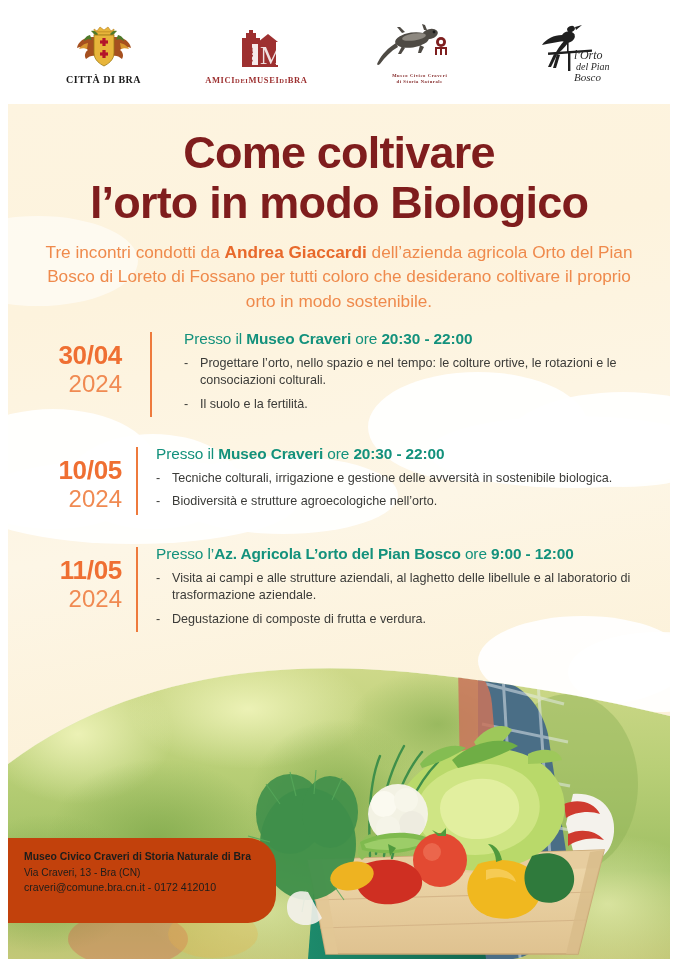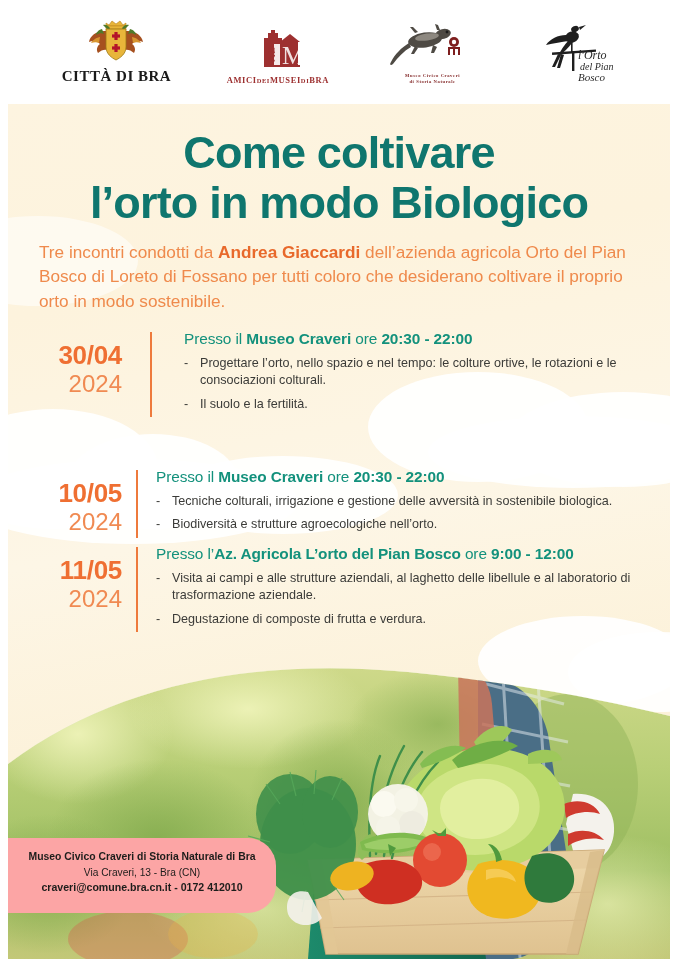--- a/index.html
+++ b/index.html
@@ -41,21 +41,21 @@
     height: 66px;
   }
   .logo-mark { line-height: 0; }
   .logo-text {
     font-size: 8.5px;
     font-weight: bold;
     letter-spacing: 0.6px;
     margin-top: 3px;
     font-family: "Liberation Serif", serif;
   }
-  .logo-text.city { color: #1a1a1a; font-size: 15px; letter-spacing: 0.5px; }
+  .logo-text.city { color: #1a1a1a; font-size: 10px; letter-spacing: 0.5px; }
   .logo-text.amici { color: #9d3030; font-size: 8.5px; }
   .logo-text.amici .sm { font-size: 6.5px; }
   .logo-text.craveri { color: #7e1f1f; font-size: 4.6px; line-height: 1.35; text-align: center; }
 
   
   .body-bg {
     position: absolute;
     top: 104px; left: 8px;
     width: 662px;
     height: 855px;
@@ -69,33 +69,34 @@
     border-radius: 50%;
     opacity: 0.92;
   }
 
   
   .title {
     position: absolute;
     top: 128px; left: 0;
     width: 678px;
     text-align: center;
-    color: #0f766e;
+    color: #7f1d1d;
     font-size: 45px;
     font-weight: bold;
     line-height: 1.12;
     letter-spacing: -0.8px;
     z-index: 5;
   }
 
   
   .intro {
     position: absolute;
     top: 240px; left: 39px;
     width: 600px;
+    text-align: center;
     color: #ef8a4c;
     font-size: 17.2px;
     line-height: 1.42;
     z-index: 5;
   }
   .intro b { color: #e8692b; font-weight: bold; }
 
   
   .event {
     position: absolute;
@@ -163,31 +164,31 @@
     z-index: 3;
   }
   .photo svg { display: block; }
 
   
   .footer-card {
     position: absolute;
     left: 8px;
     top: 838px;
     width: 268px;
-    padding: 12px 16px 18px 16px;
-    background: #fca5a5;
+    padding: 12px 16px 28px 16px;
+    background: #c2410c;
     border-top-right-radius: 28px;
     border-bottom-right-radius: 28px;
-    text-align: center;
+    text-align: left;
     z-index: 8;
   }
   .f-name { color: #1d1d1b; font-size: 10.4px; font-weight: bold; line-height: 1.4; }
   .f-addr { color: #1d1d1b; font-size: 10.2px; line-height: 1.5; }
   .f-info { color: #1d1d1b; font-size: 8.4px; margin-top: 8px; line-height: 1.4; }
-  .f-contact { color: #1d1d1b; font-size: 10.6px; font-weight: bold; line-height: 1.4; }
+  .f-contact { color: #1d1d1b; font-size: 10.6px; font-weight: normal; line-height: 1.4; }
 </style>
 </head>
 <body>
 
 <div id="poster">
 
   <div class="body-bg">
     <div class="cloud" style="left:-60px; top:305px; width:210px; height:120px;"></div>
     <div class="cloud" style="left:60px;  top:330px; width:170px; height:95px;"></div>
     <div class="cloud" style="left:-40px; top:355px; width:330px; height:85px;"></div>
@@ -342,21 +343,21 @@
             <span>Progettare l’orto, nello spazio e nel tempo: le colture ortive, le rotazioni e le consociazioni colturali.</span>
           </li>
         <li>
             <span class="dash">-</span>
             <span>Il suolo e la fertilità.</span>
           </li>
       </ul>
     </div>
   </div>
 
-  <div class="event" style="top:468px;">
+  <div class="event" style="top:445px;">
     <div class="event-date">
       <div class="date-dm">10/05</div>
       <div class="date-year">2024</div>
     </div>
     <div class="event-rule"></div>
     <div class="event-body">
       <div class="event-head">
         <span>Presso il </span><b>Museo Craveri</b><span> ore </span><b>20:30 - 22:00</b>
       </div>
       <ul class="bullets">

